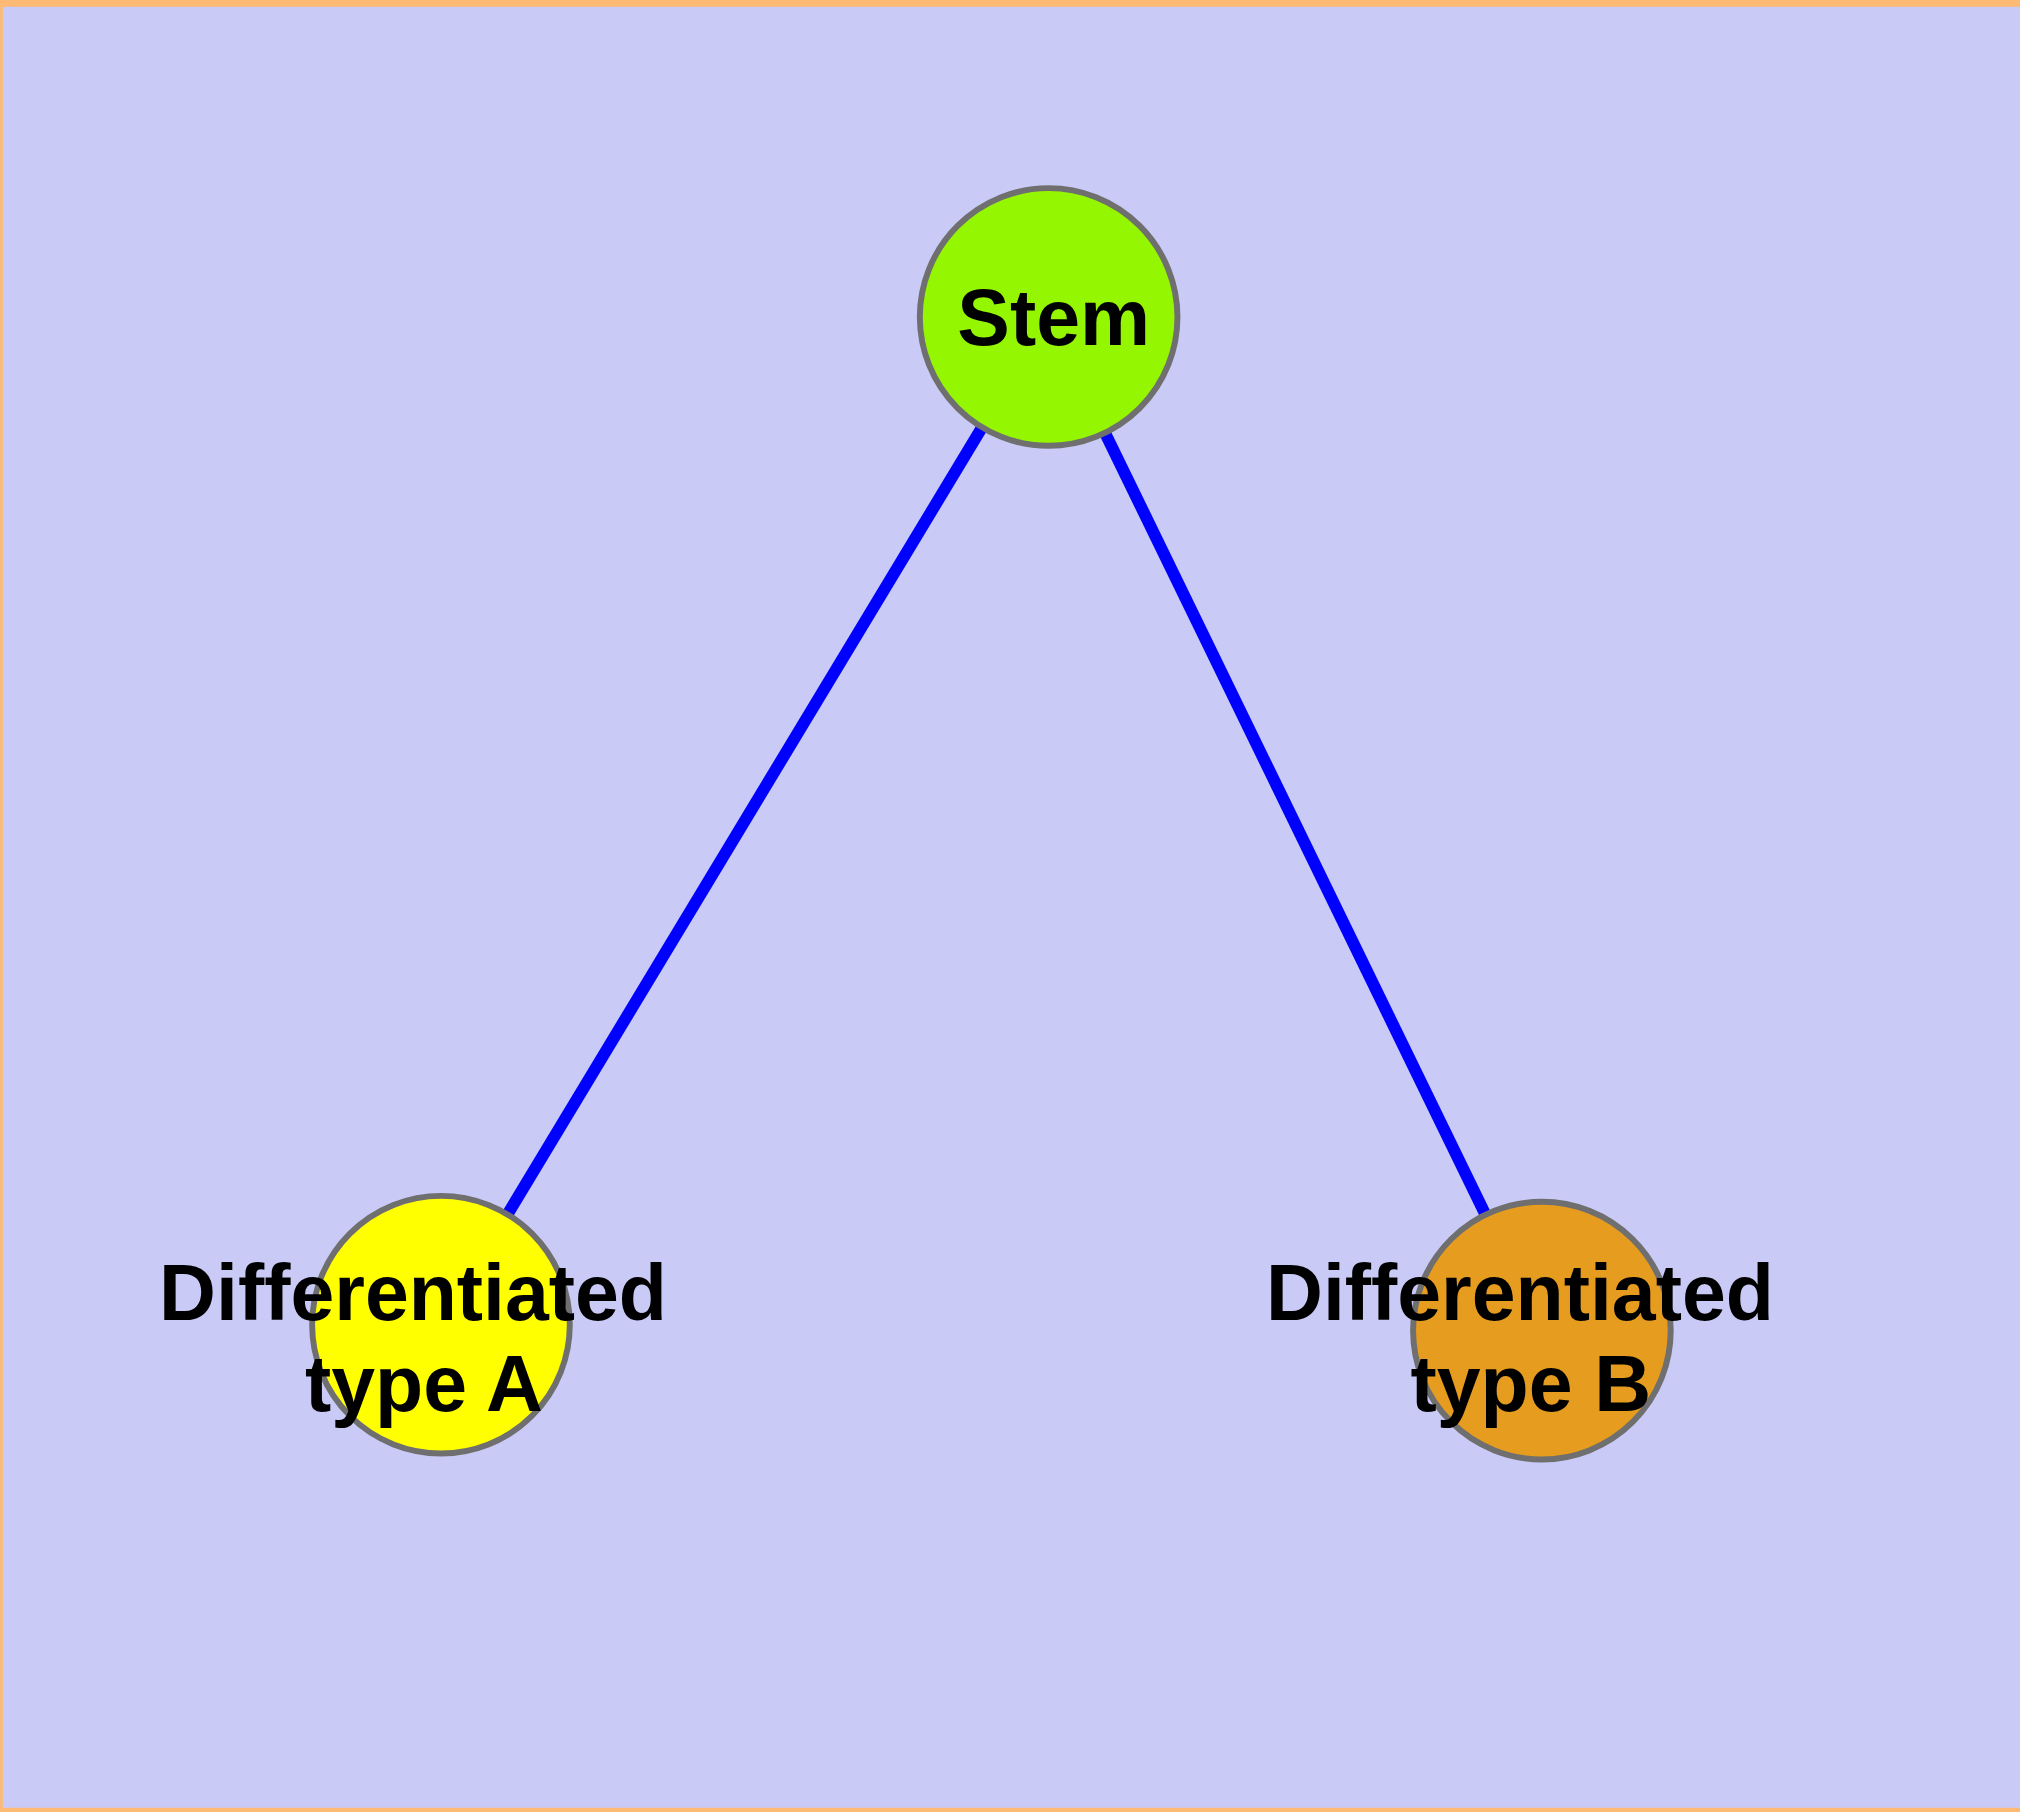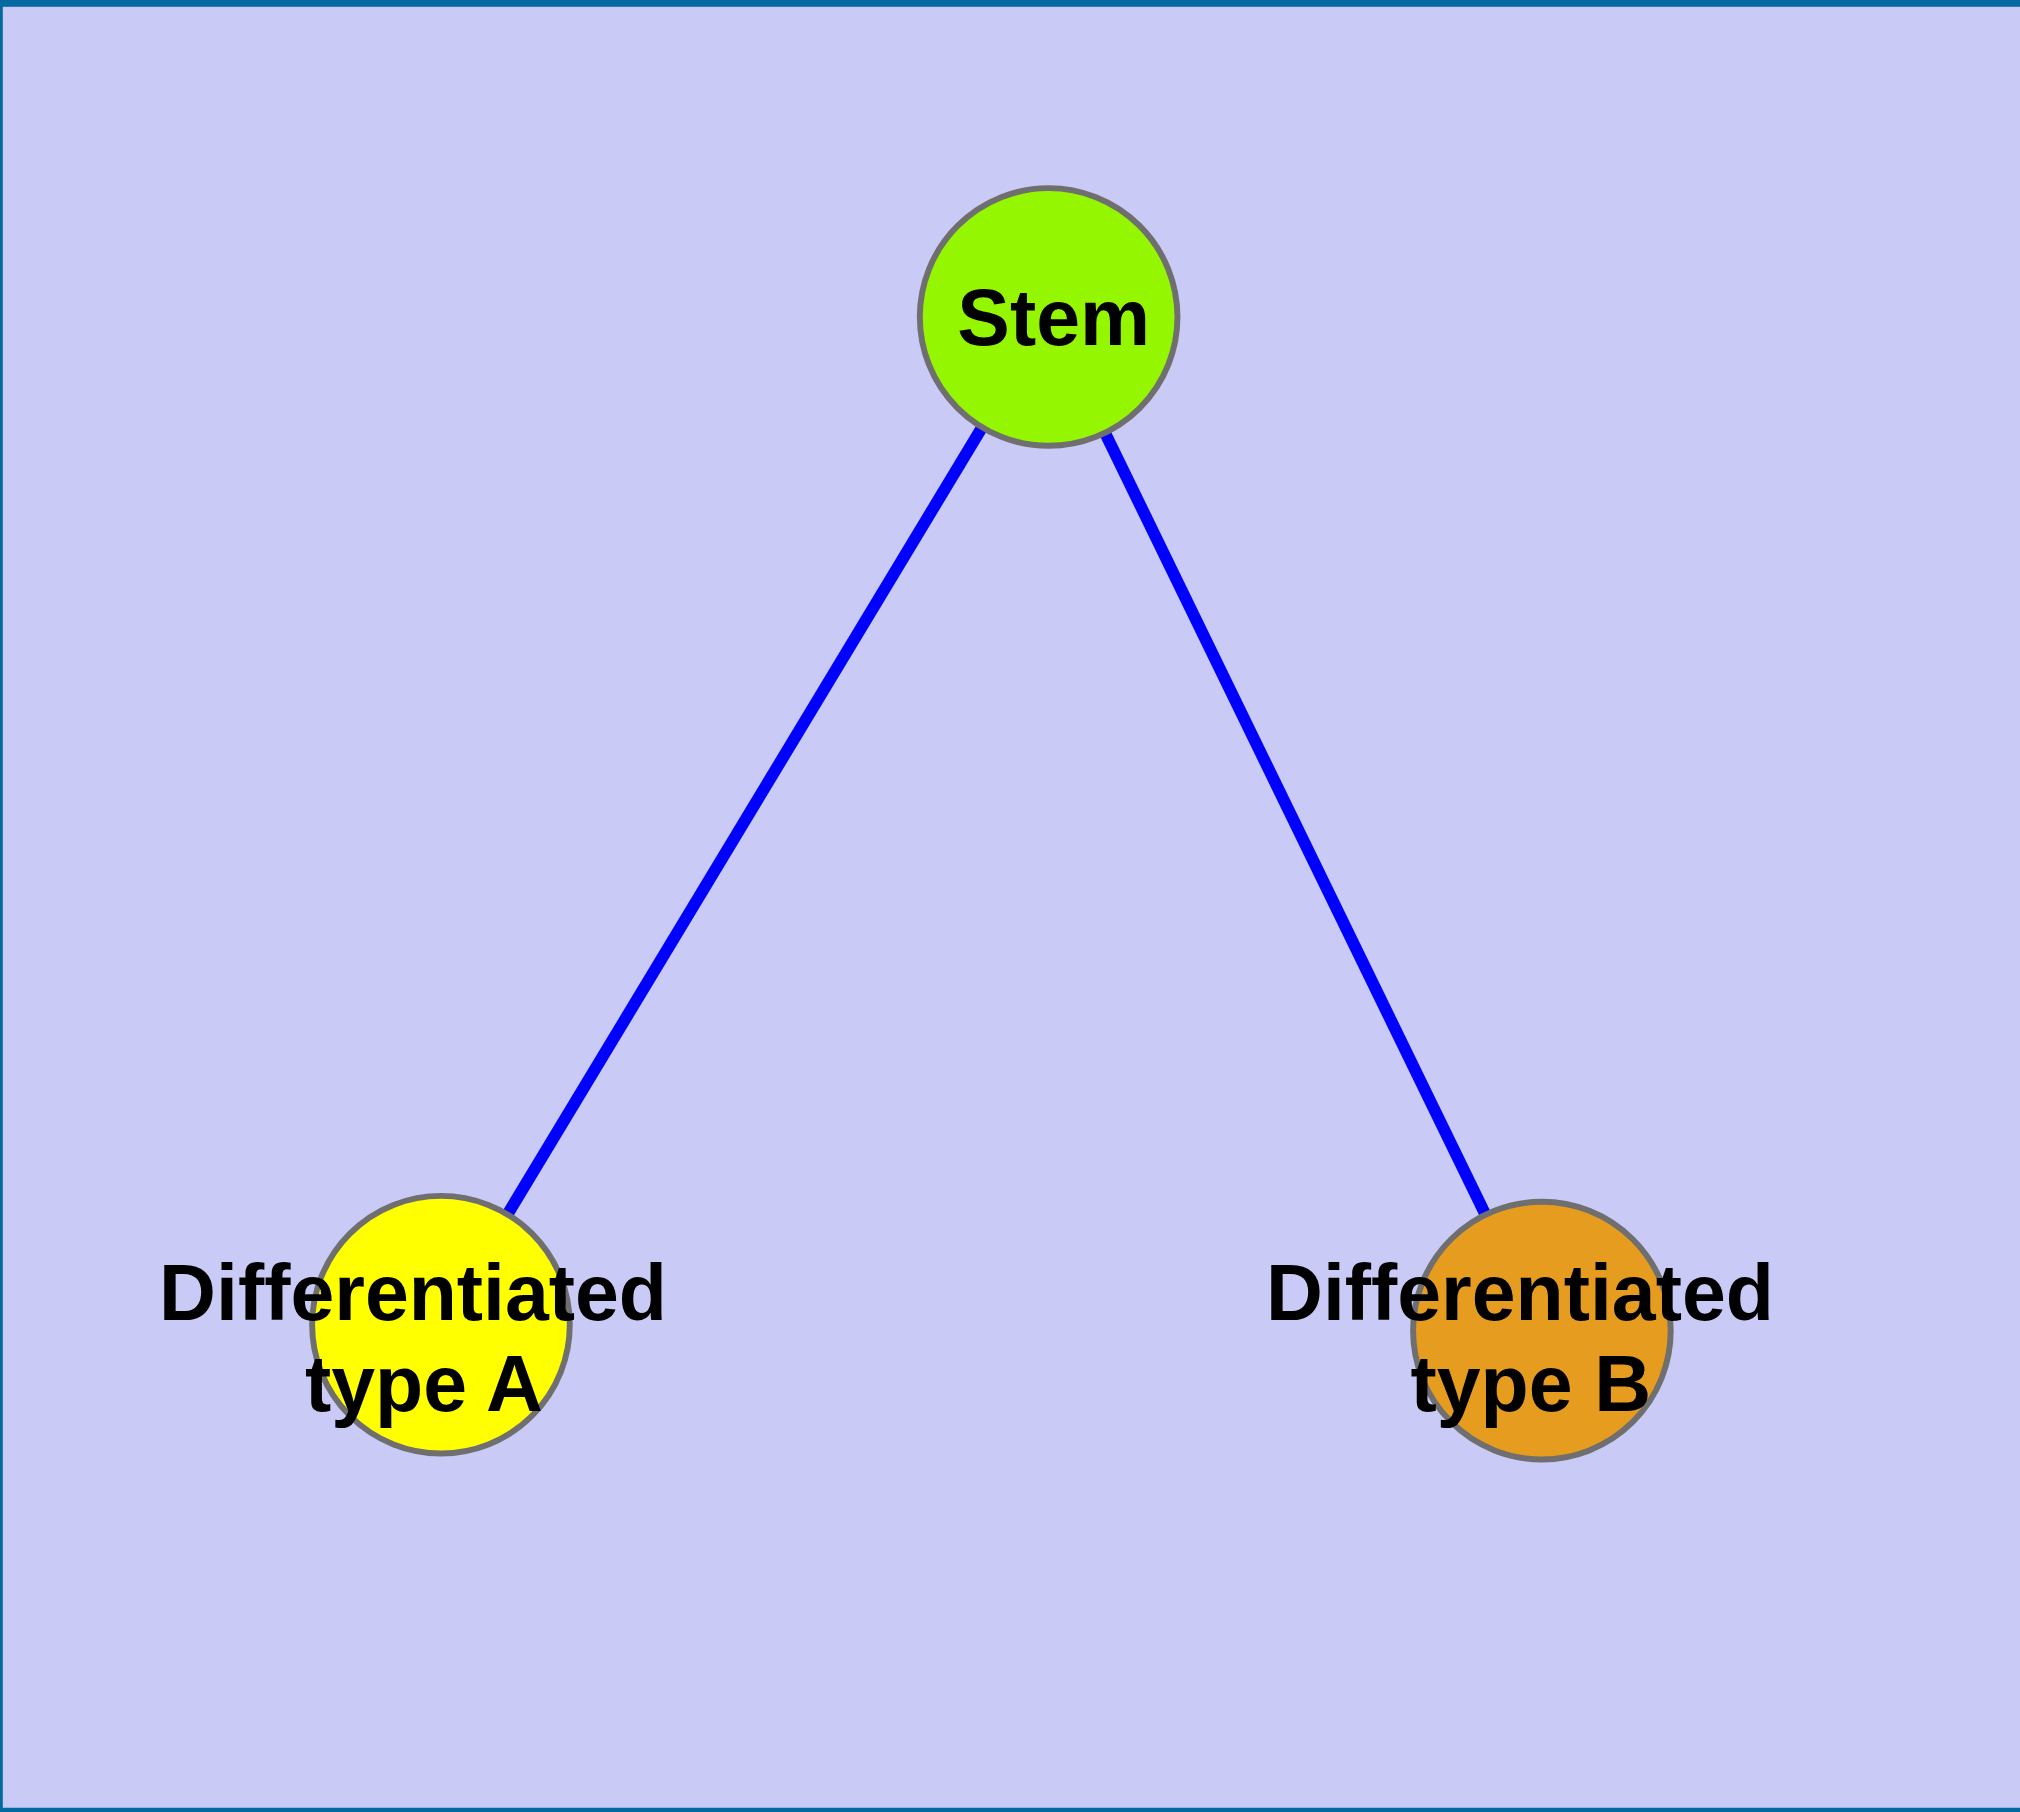--- a/index.html
+++ b/index.html
@@ -4,21 +4,21 @@
 <style>
   html, body {
     margin: 0;
     padding: 0;
     background: #FFFFFF;
   }
   .stage {
     position: relative;
     width: 2021px;
     height: 1812px;
-    background: #0369a1; 
+    background: #fdba74; 
     overflow: hidden;
   }
   svg.graph {
     display: block;
     width: 2021px;
     height: 1812px;
   }
   .node-label {
     font-family: "Liberation Sans", "DejaVu Sans", sans-serif;
     font-weight: bold;

